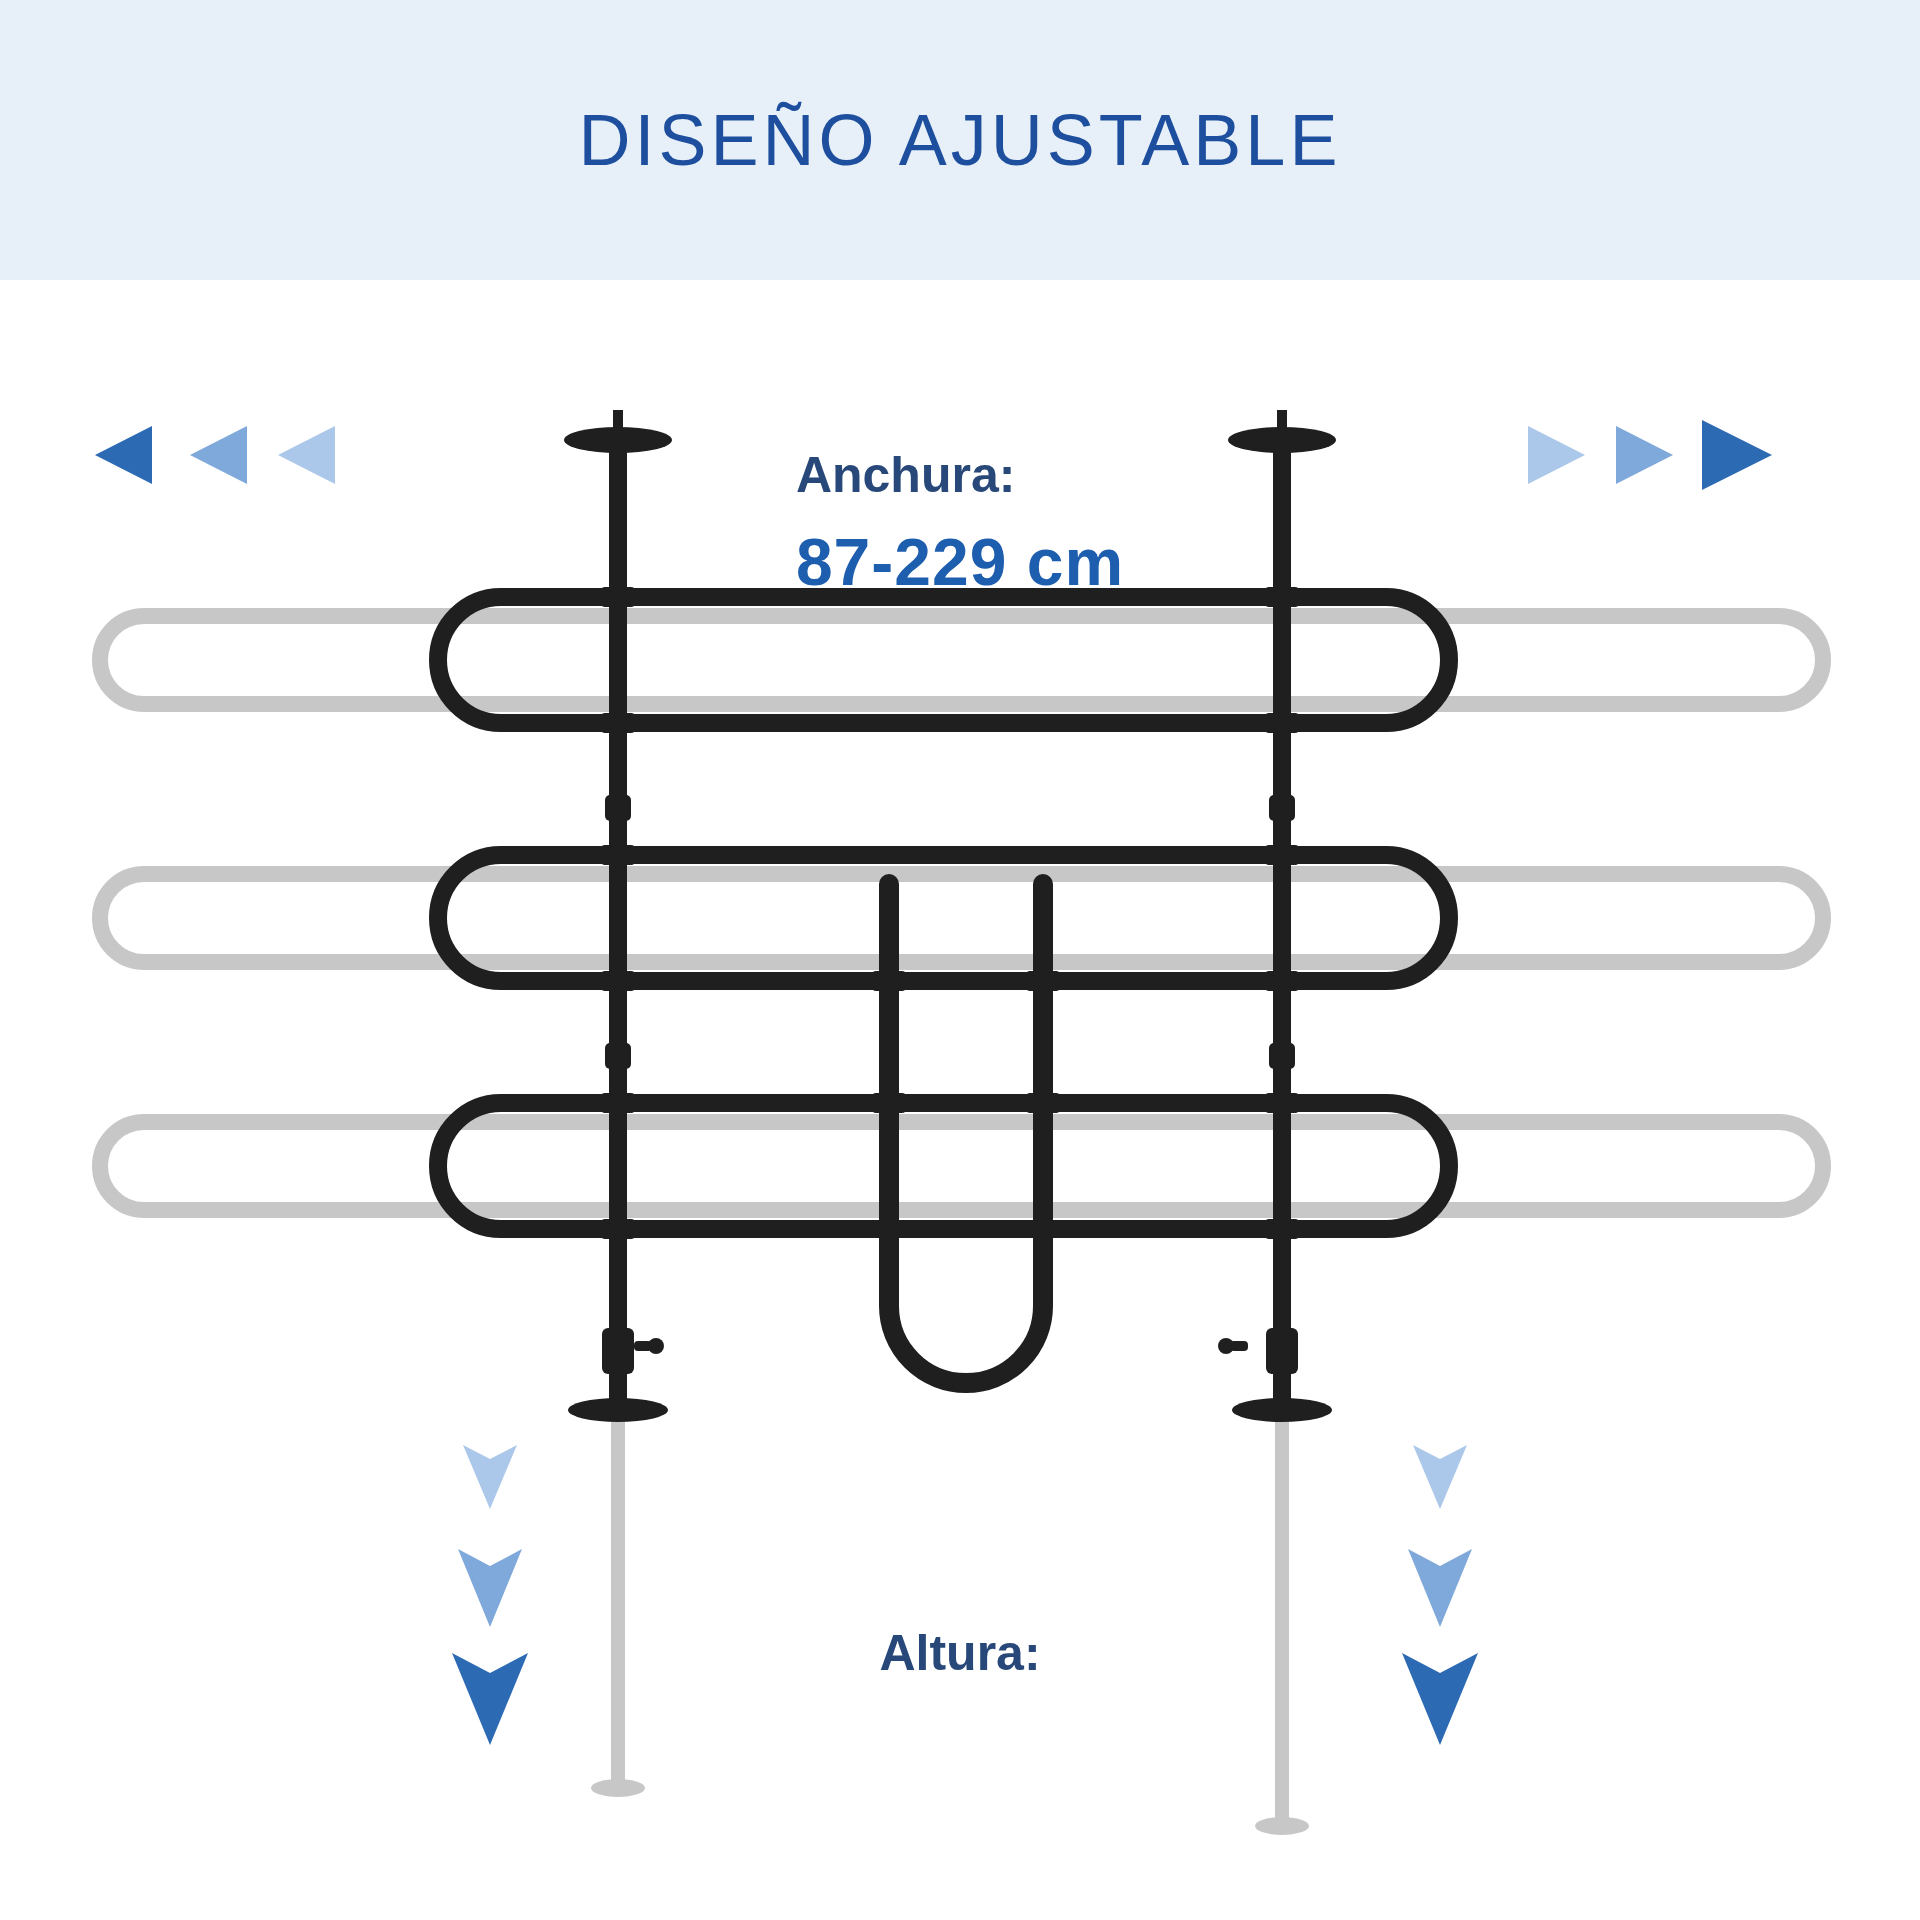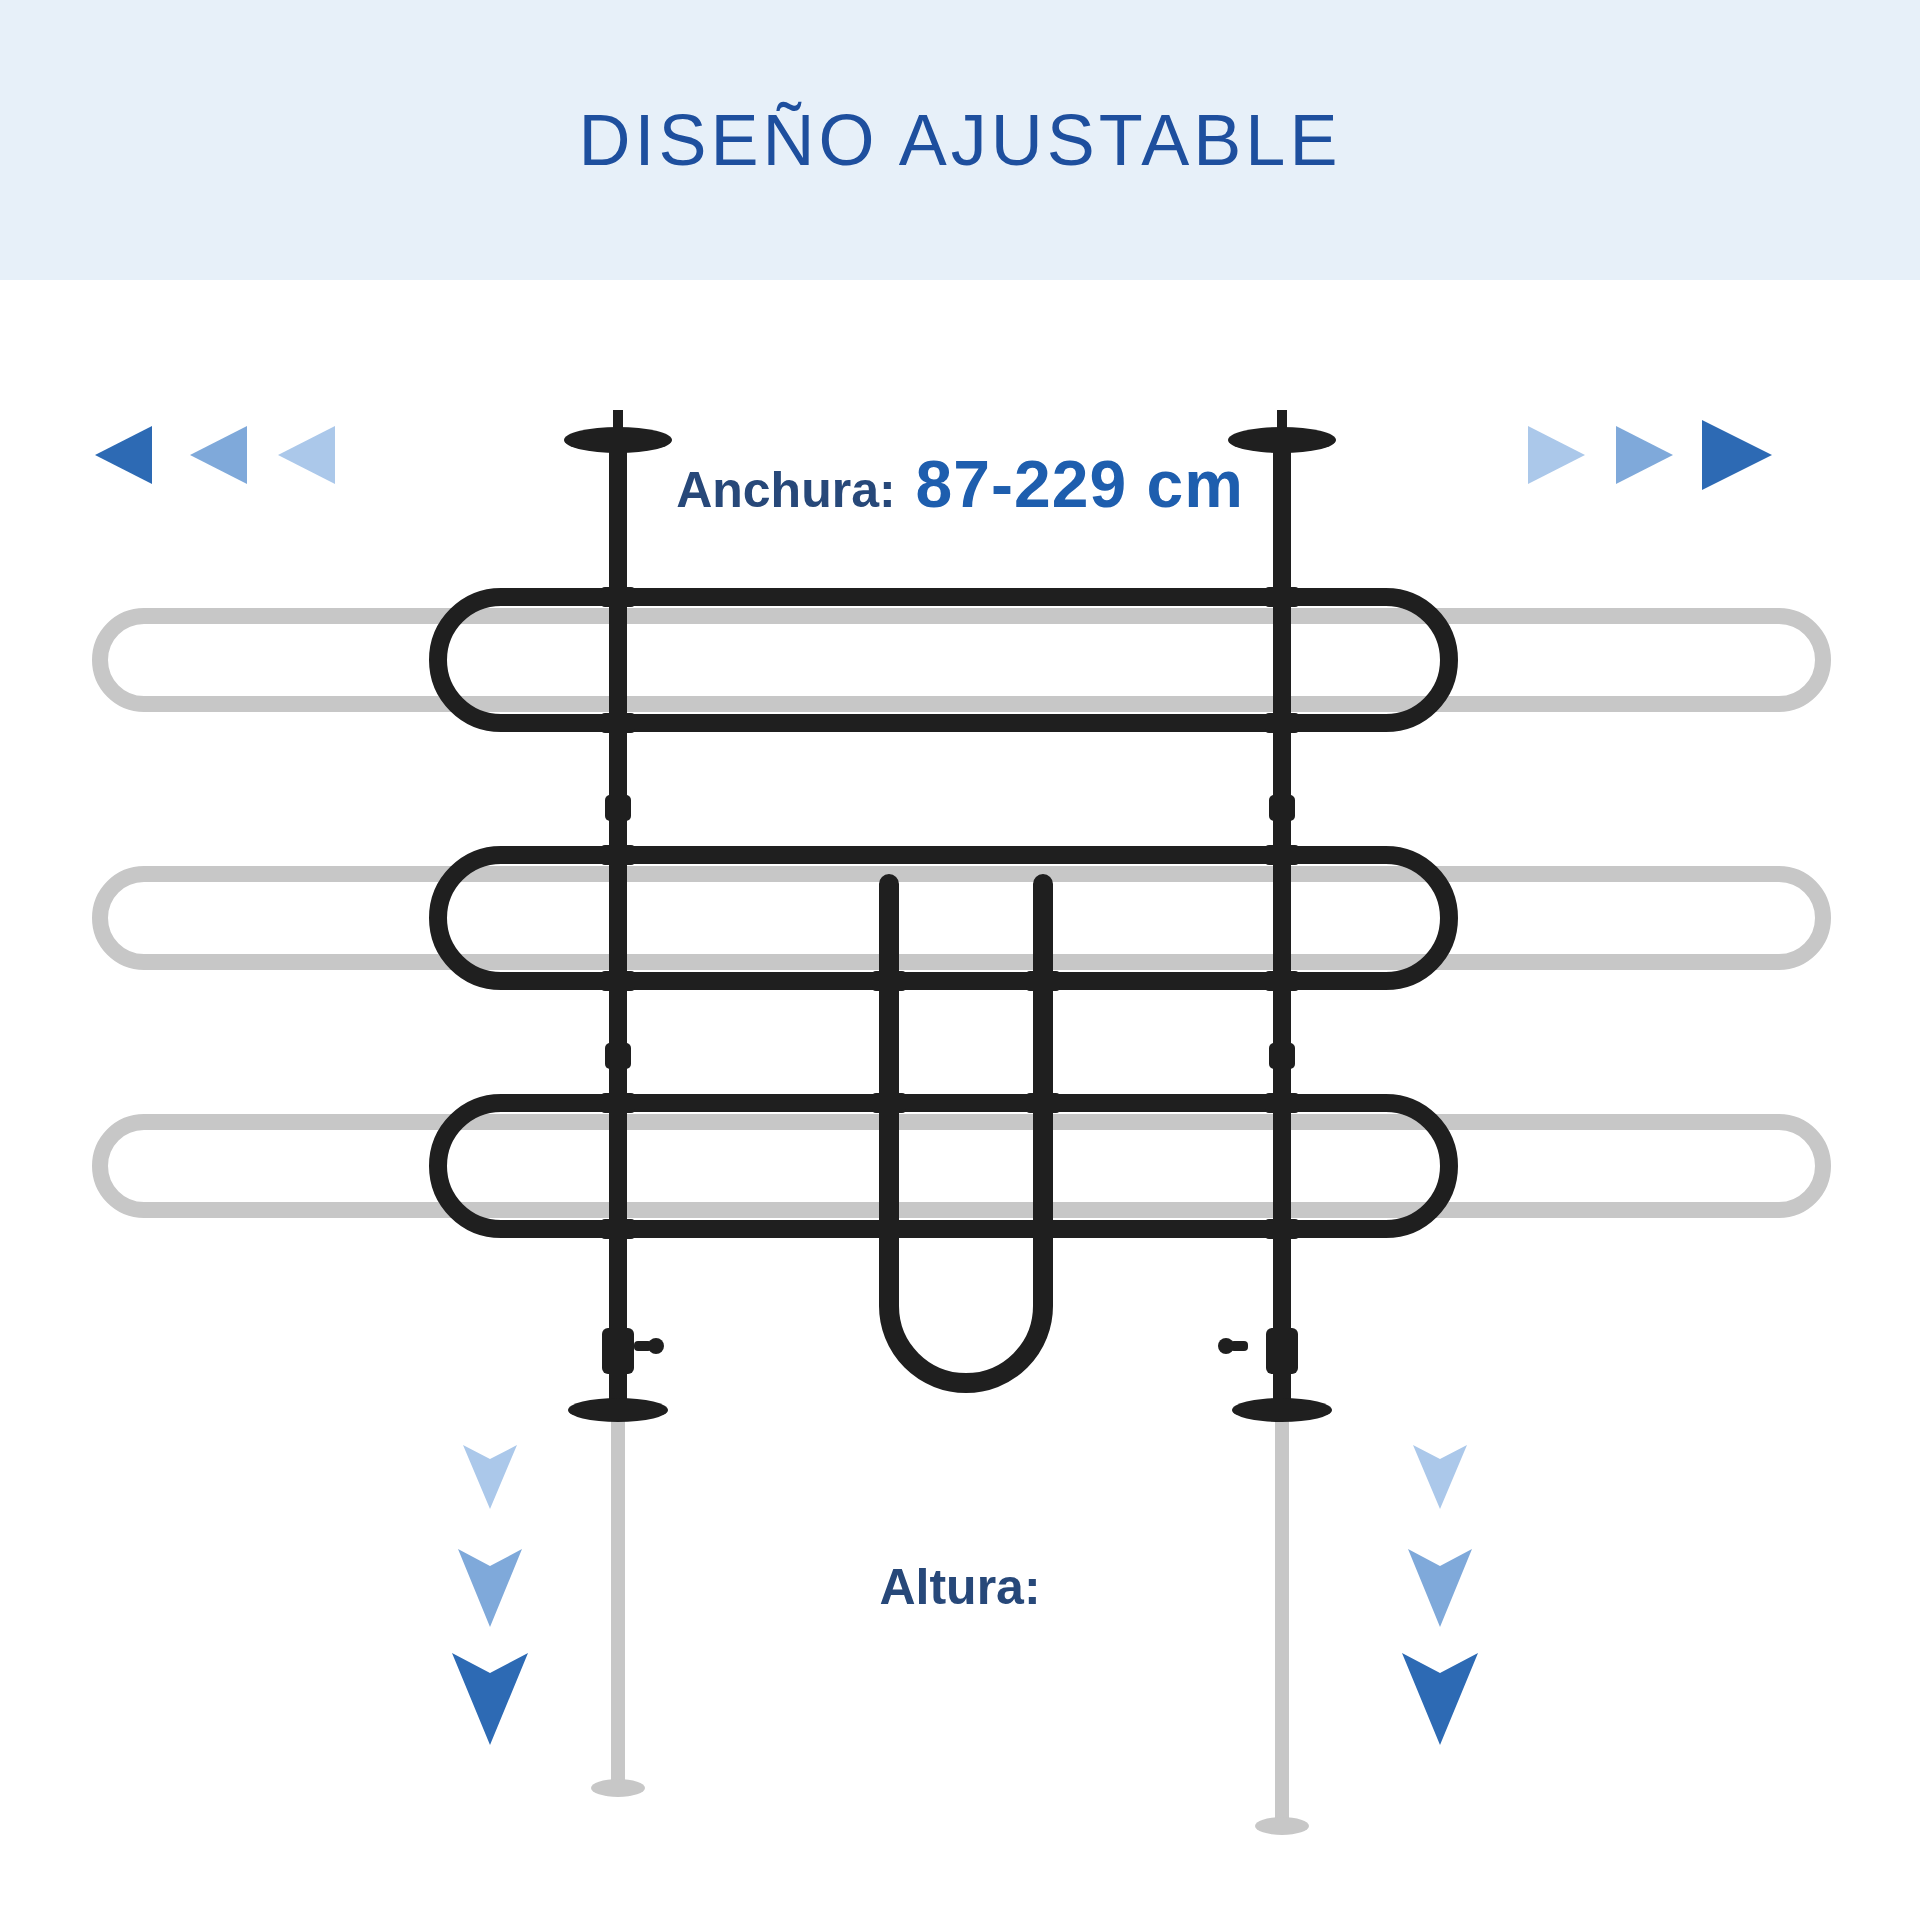--- a/index.html
+++ b/index.html
@@ -38,24 +38,24 @@
   .gray-fill{fill:var(--frame-gray,#c7c7c7);}
   .capsule-black{fill:none;stroke:var(--frame-black,#1f1f1f);stroke-width:18px;}
   .capsule-gray{fill:none;stroke:var(--frame-gray,#c7c7c7);stroke-width:16px;}
   .ubar{fill:none;stroke:var(--frame-black,#1f1f1f);stroke-width:20px;stroke-linecap:round;}
   .arrow-dark{fill:var(--arrow-dark,#2d6ab4);}
   .arrow-med{fill:var(--arrow-medium,#7fa9da);}
   .arrow-light{fill:var(--arrow-light,#abc8ea);}
   
   .annot{
     position:absolute;left:50%;transform:translateX(-50%);
-    display:flex;align-items:baseline;gap:20px;white-space:nowrap;
+    display:flex;align-items:baseline;gap:20px;white-space:nowrap;flex-direction:column;
   }
   .annot-width{top:446px;}
-  .annot-height{top:1558px;}
+  .annot-height{top:1624px;}
   .annot-label{font-size:50px;font-weight:600;color:var(--label,#274879);}
   .annot-value{font-size:66px;font-weight:700;color:var(--value,#1e5eae);letter-spacing:1px;}
 </style>
 </head>
 <body>
 
 <div class="page">
 
   <header class="hero">
     <h1 class="title">DISEÑO AJUSTABLE</h1>

